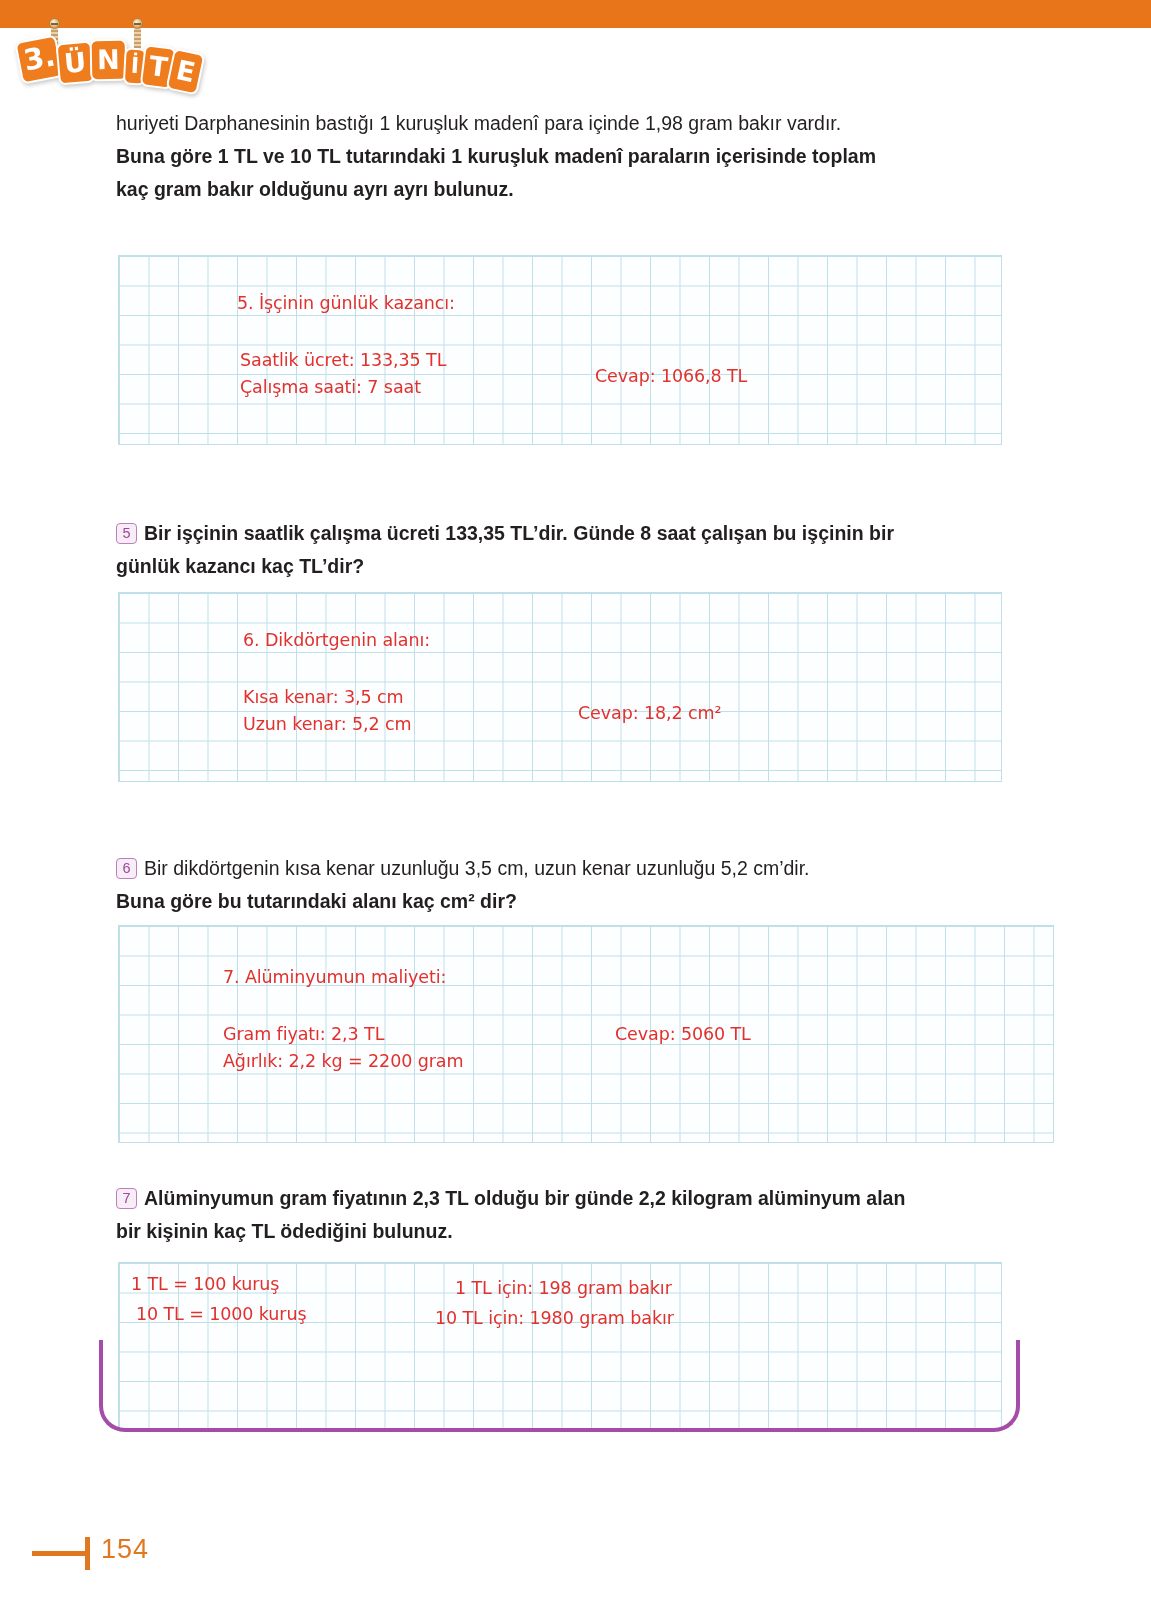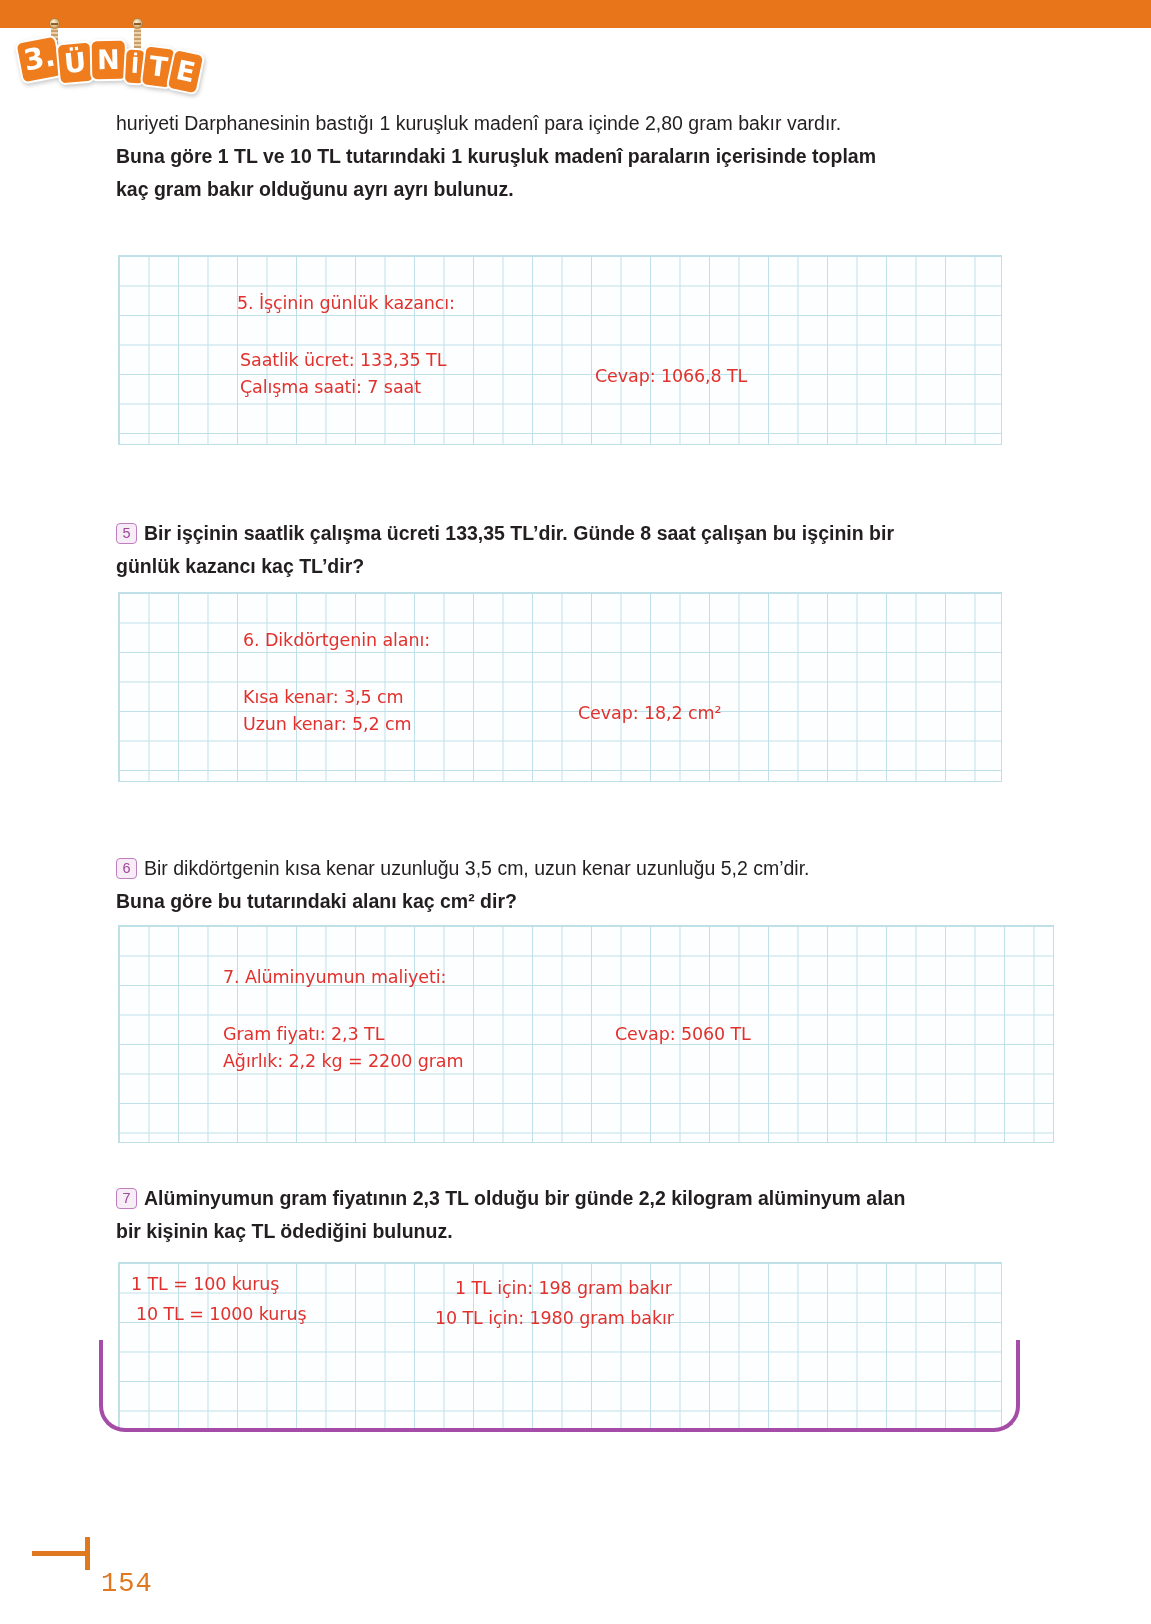--- a/index.html
+++ b/index.html
@@ -172,23 +172,22 @@
     position: absolute;
     left: 85px; top: 1537px;
     width: 5px; height: 33px;
     background: #e07820;
   }
   .page-num {
     position: absolute;
     left: 101px; top: 1534px;
     font-size: 27px;
     color: #e07820;
-    font-family: Liberation Mono, monospace;
+    font-family: Liberation Sans, sans-serif;
     letter-spacing: 1px;
-    margin-top: 35px;
   }
 </style>
 </head>
 <body>
 
 <div class="top-band"></div>
 
 <div class="unit-badge-wrap">
   <div class="rope r1"></div>
   <div class="rope r2"></div>
@@ -200,21 +199,21 @@
     <span class="ub-letter l2">N</span>
     <span class="ub-letter l3">İ</span>
     <span class="ub-letter l4">T</span>
     <span class="ub-letter l5">E</span>
   </div>
 </div>
 
 <div class="content">
 
   <div class="qblock" style="left:116px; top:107px;">
-    <div class="qtext">huriyeti Darphanesinin bastığı 1 kuruşluk madenî para içinde 2,80 gram bakır vardır.</div>
+    <div class="qtext">huriyeti Darphanesinin bastığı 1 kuruşluk madenî para içinde 1,98 gram bakır vardır.</div>
     <div class="qtext bold">Buna göre 1 TL ve 10 TL tutarındaki 1 kuruşluk madenî paraların içerisinde toplam</div>
     <div class="qtext bold">kaç gram bakır  olduğunu ayrı ayrı bulunuz.</div>
   </div>
 
   <div class="grid" style="left:118px; top:255px; width:884px; height:190px;padding-left:30px;">
     <div class="hw" style="left:118px; top:34px;">5. İşçinin günlük kazancı:</div>
     <div class="hw" style="left:121px; top:91px;">Saatlik ücret: 133,35 TL</div>
     <div class="hw" style="left:121px; top:118px;">Çalışma saati: 7 saat</div>
     <div class="hw" style="left:476px; top:107px;">Cevap: 1066,8 TL</div>
   </div>

